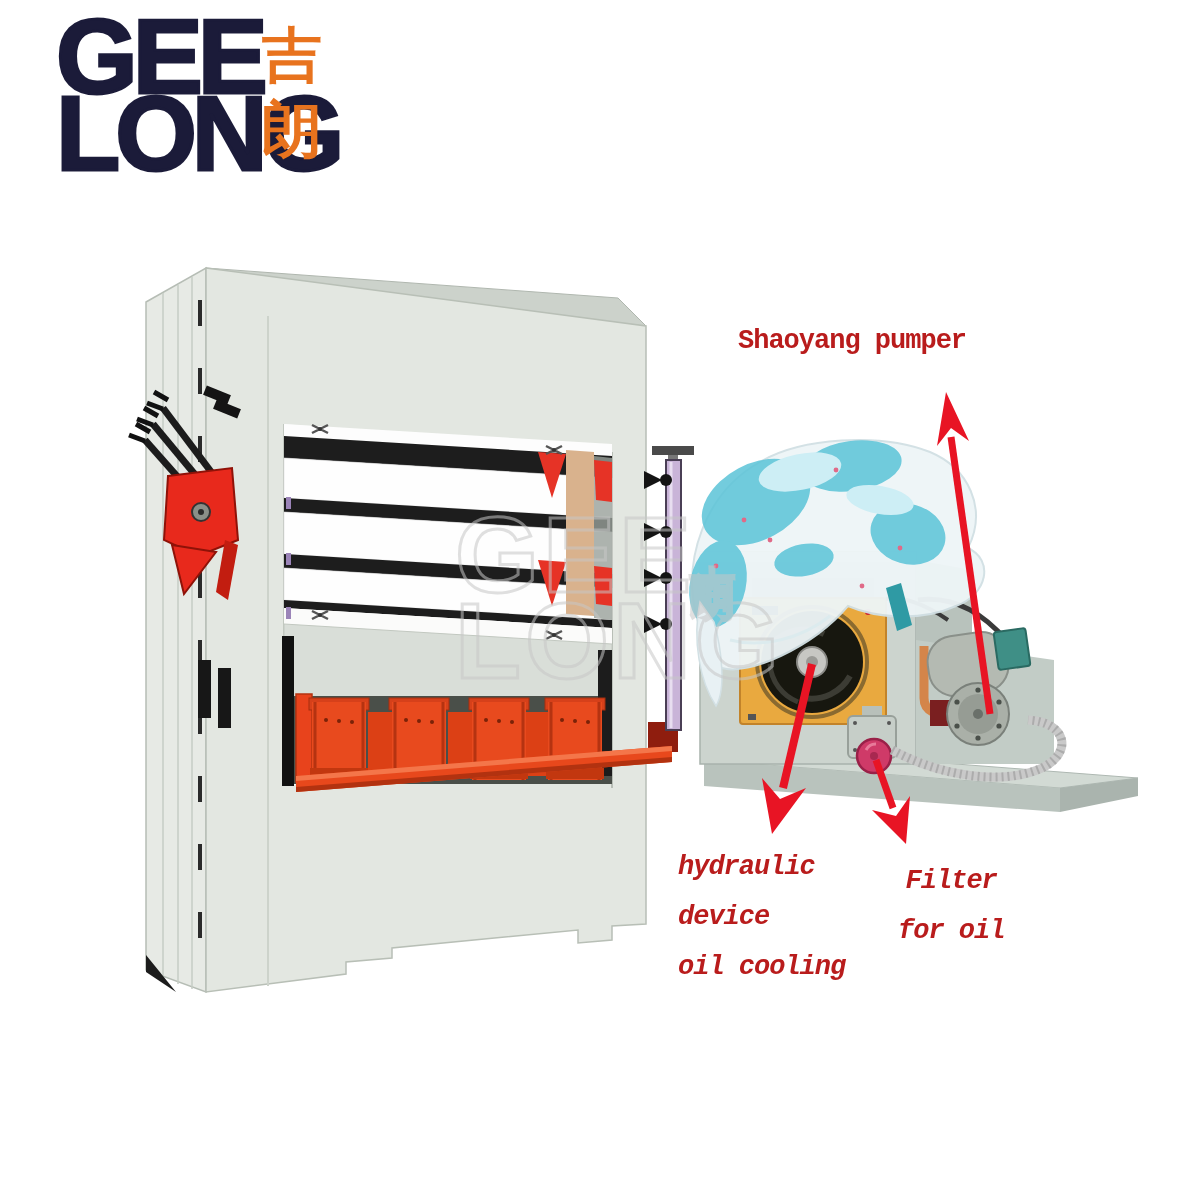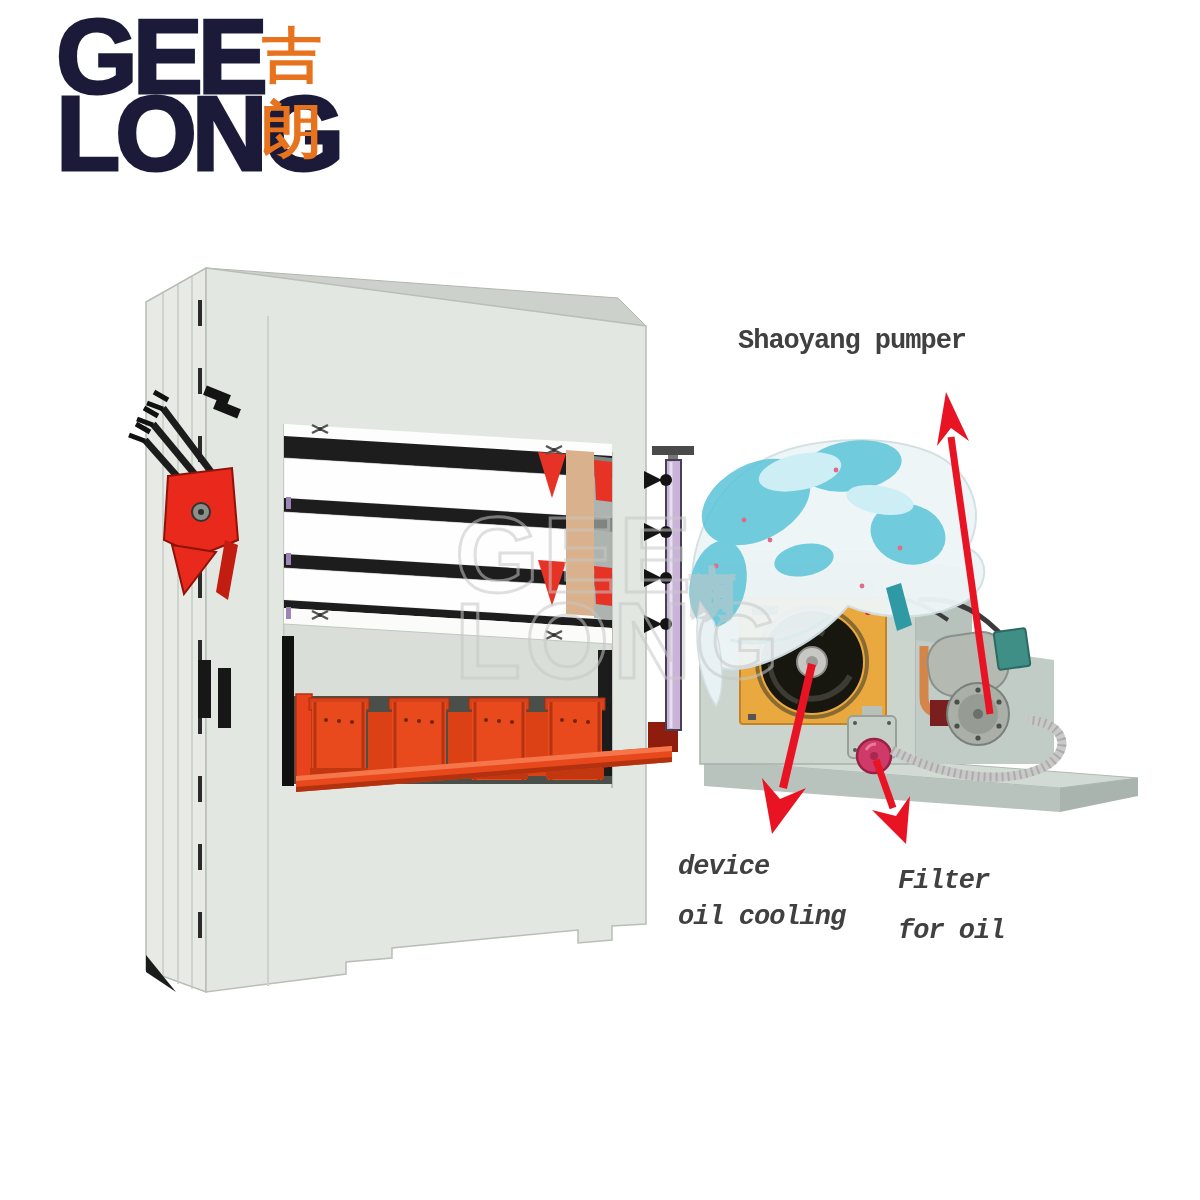--- a/index.html
+++ b/index.html
@@ -19,25 +19,25 @@
   .logo .cn.c2{top:80px;}
 
   
   .wm{position:absolute;left:455px;top:512px;opacity:.55;pointer-events:none;}
   .wm .wline{font-weight:700;font-size:108px;line-height:86px;letter-spacing:4px;
       color:transparent;-webkit-text-stroke:3px #c7c7c7;white-space:nowrap;}
   .wm .wcn{position:absolute;left:226px;top:16px;font-weight:700;font-size:46px;line-height:1.4;
       color:transparent;-webkit-text-stroke:2px #c7c7c7;writing-mode:vertical-rl;letter-spacing:6px;}
 
   
-  .lbl{position:absolute;color:#404040;font-family:"Liberation Mono","DejaVu Sans Mono",monospace;
+  .lbl{position:absolute;color:#b91c1c;font-family:"Liberation Mono","DejaVu Sans Mono",monospace;
        font-weight:700;white-space:nowrap;}
   .lbl-pumper{left:738px;top:326px;font-size:27px;letter-spacing:-1px;}
   .lbl-cooler{left:678px;top:842px;font-size:27px;font-style:italic;line-height:50px;letter-spacing:-1px;}
-  .lbl-filter{left:898px;top:856px;font-size:27px;font-style:italic;line-height:50px;letter-spacing:-1px;}
+  .lbl-filter{left:898px;top:856px;font-size:27px;font-style:italic;line-height:50px;letter-spacing:-1px;text-align:center;}
   .lbl div{white-space:nowrap;}
 </style>
 </head>
 <body>
 
 <div class="canvas">
 
   <svg class="scene" width="1200" height="1200" viewBox="0 0 1200 1200">
 
     <g>
@@ -344,20 +344,21 @@
   <div class="logo">
     <div class="gee">GEE</div>
     <div class="long">LONG</div>
     <div class="cn c1">吉</div>
     <div class="cn c2">朗</div>
   </div>
 
   <div class="lbl lbl-pumper">Shaoyang pumper</div>
 
   <div class="lbl lbl-cooler">
+    <div>hydraulic</div>
     <div>device</div>
     <div>oil cooling</div>
   </div>
 
   <div class="lbl lbl-filter">
     <div>Filter</div>
     <div>for oil</div>
   </div>
 
 </div>

